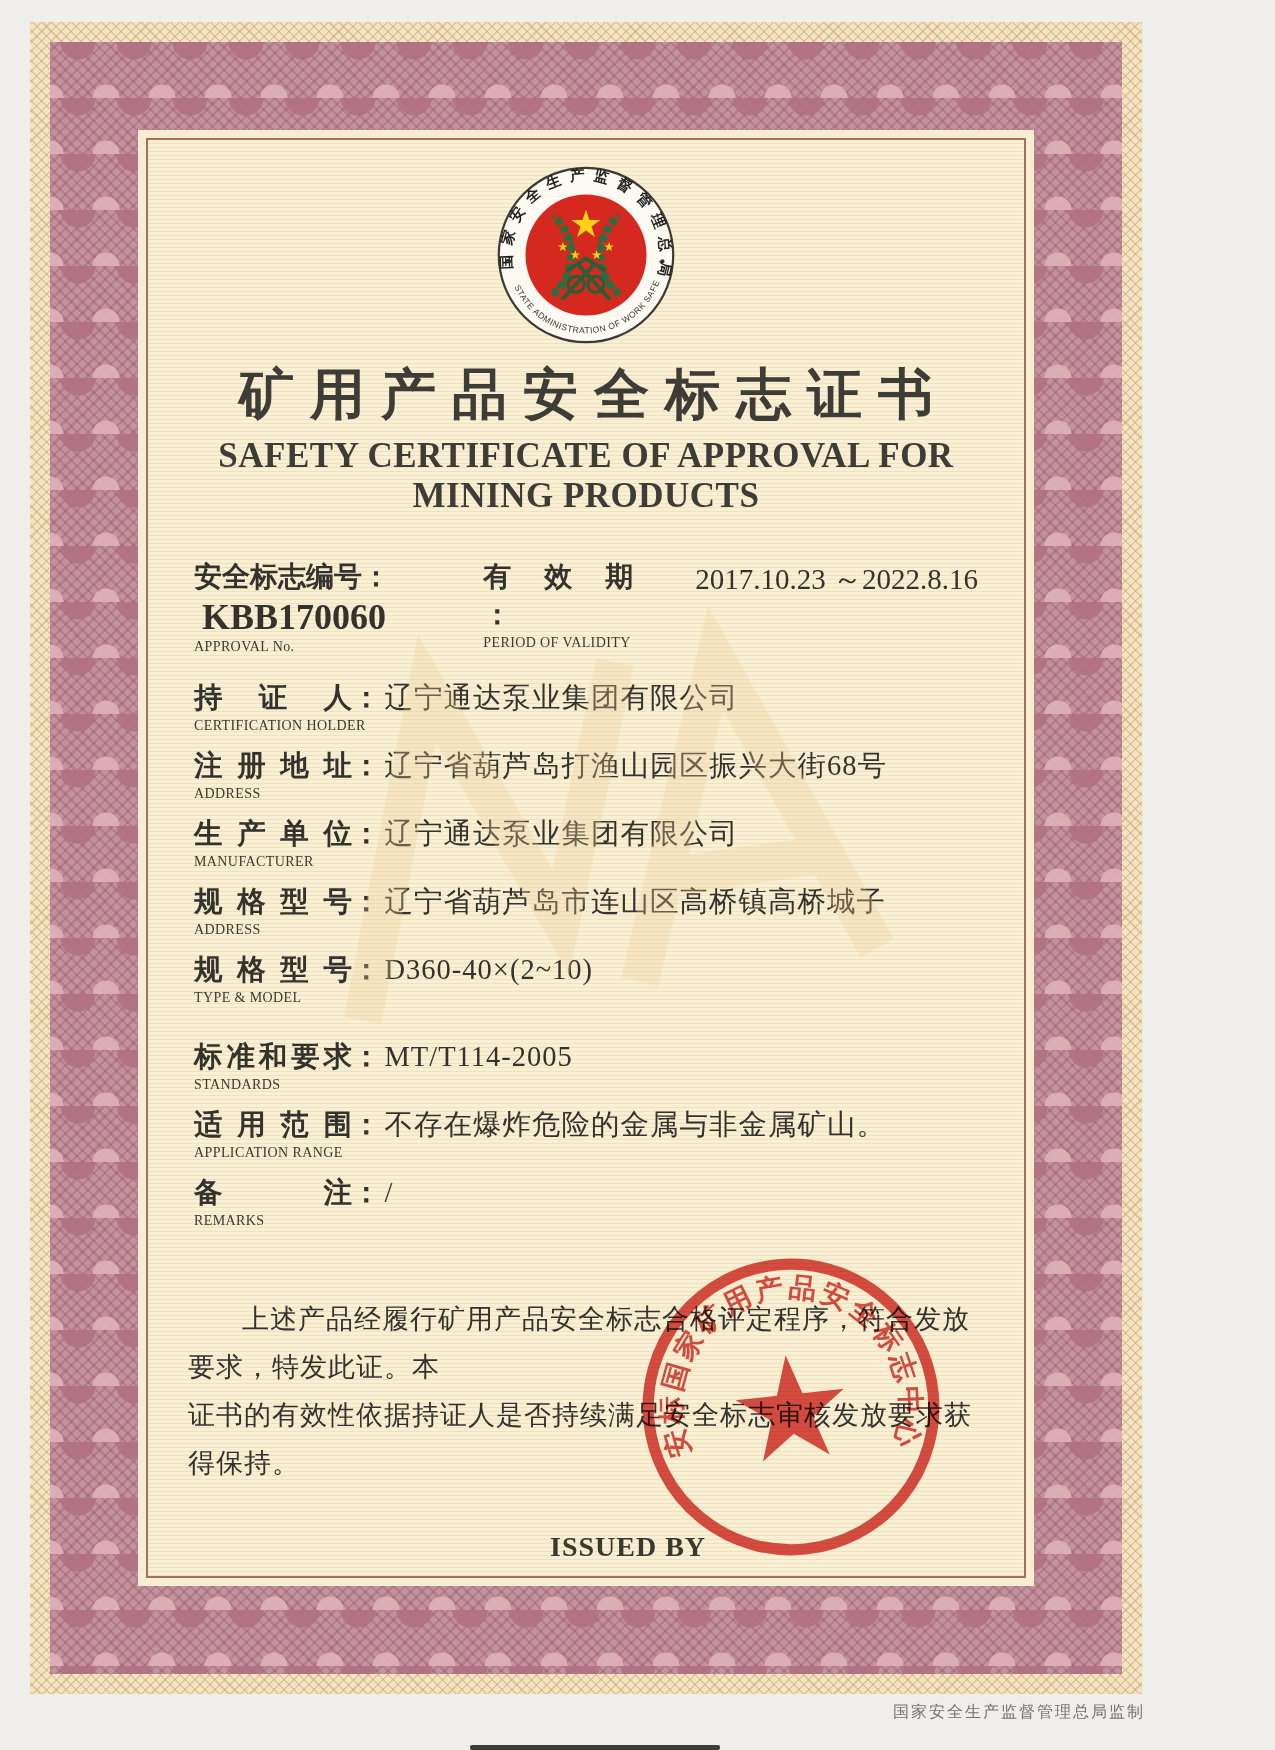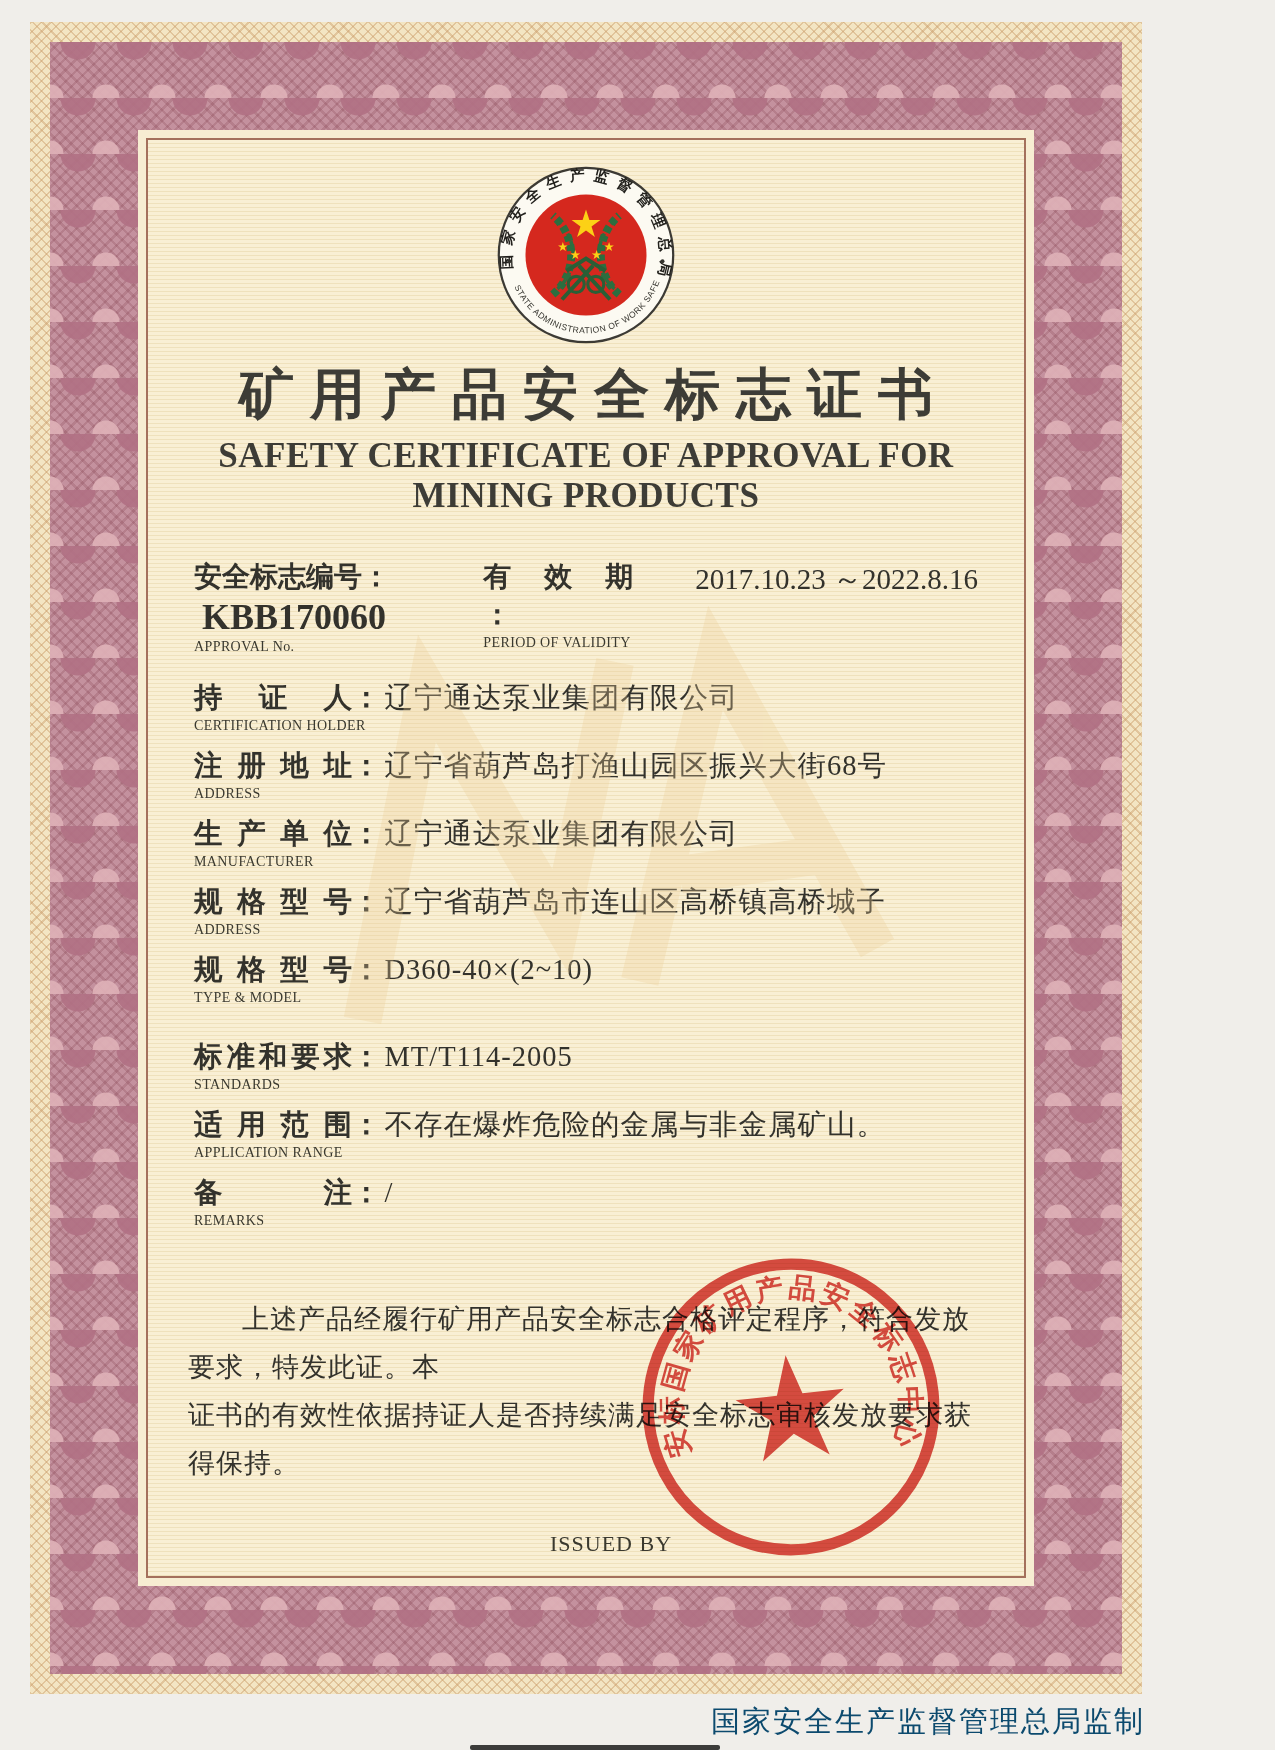--- a/index.html
+++ b/index.html
@@ -66,29 +66,29 @@
   .flabel{display:inline-block;width:158px;text-align:justify;text-align-last:justify;font-weight:bold;vertical-align:bottom;}
   .fcolon{font-weight:bold;}
   .fvalue{margin-left:4px;letter-spacing:1px;}
   
   .statement{margin:66px 4px 0;font-size:27px;line-height:1.78;letter-spacing:1px;}
   .statement .l1{display:block;text-indent:2em;}
   .statement .l2{display:block;}
   
   .issued{margin-top:44px;margin-left:366px;width:240px;text-align:left;}
   .issued-zh{font-size:33px;letter-spacing:6px;color:#3a392f;}
-  .issued-en{font-size:22px;letter-spacing:1px;color:#3a392f;margin-top:4px;}
+  .issued-en{font-size:28px;letter-spacing:1px;color:#3a392f;margin-top:4px;font-weight:bold;}
   
   .stamp{
     position:absolute;left:608px;top:1232px;width:306px;height:306px;
     transform:rotate(-6deg);mix-blend-mode:multiply;opacity:.92;pointer-events:none;
   }
   
   .footer-note{
-    position:absolute;top:1702px;right:130px;font-size:29px;letter-spacing:2px;color:#0c4a6e;text-align:right;
+    position:absolute;top:1702px;right:130px;font-size:16px;letter-spacing:2px;color:#737373;text-align:right;
   }
   .scan-artifact{position:absolute;left:470px;bottom:0;width:250px;height:5px;background:#3c3c3a;border-radius:2px;}
 </style>
 </head>
 <body>
 
 <div class="cert">
   <div class="band">
     <div class="gap">
       <div class="content">

